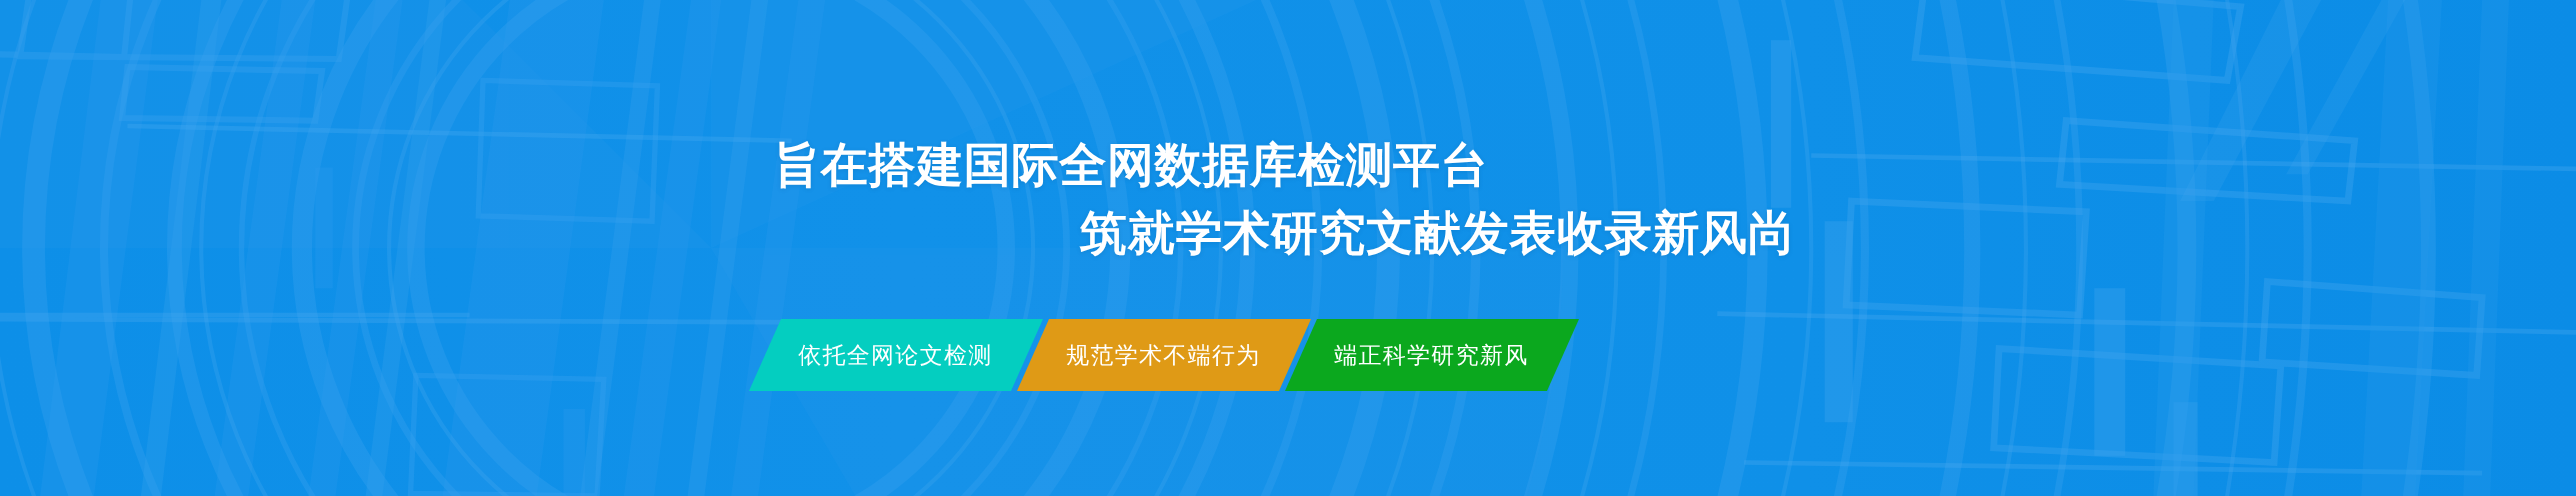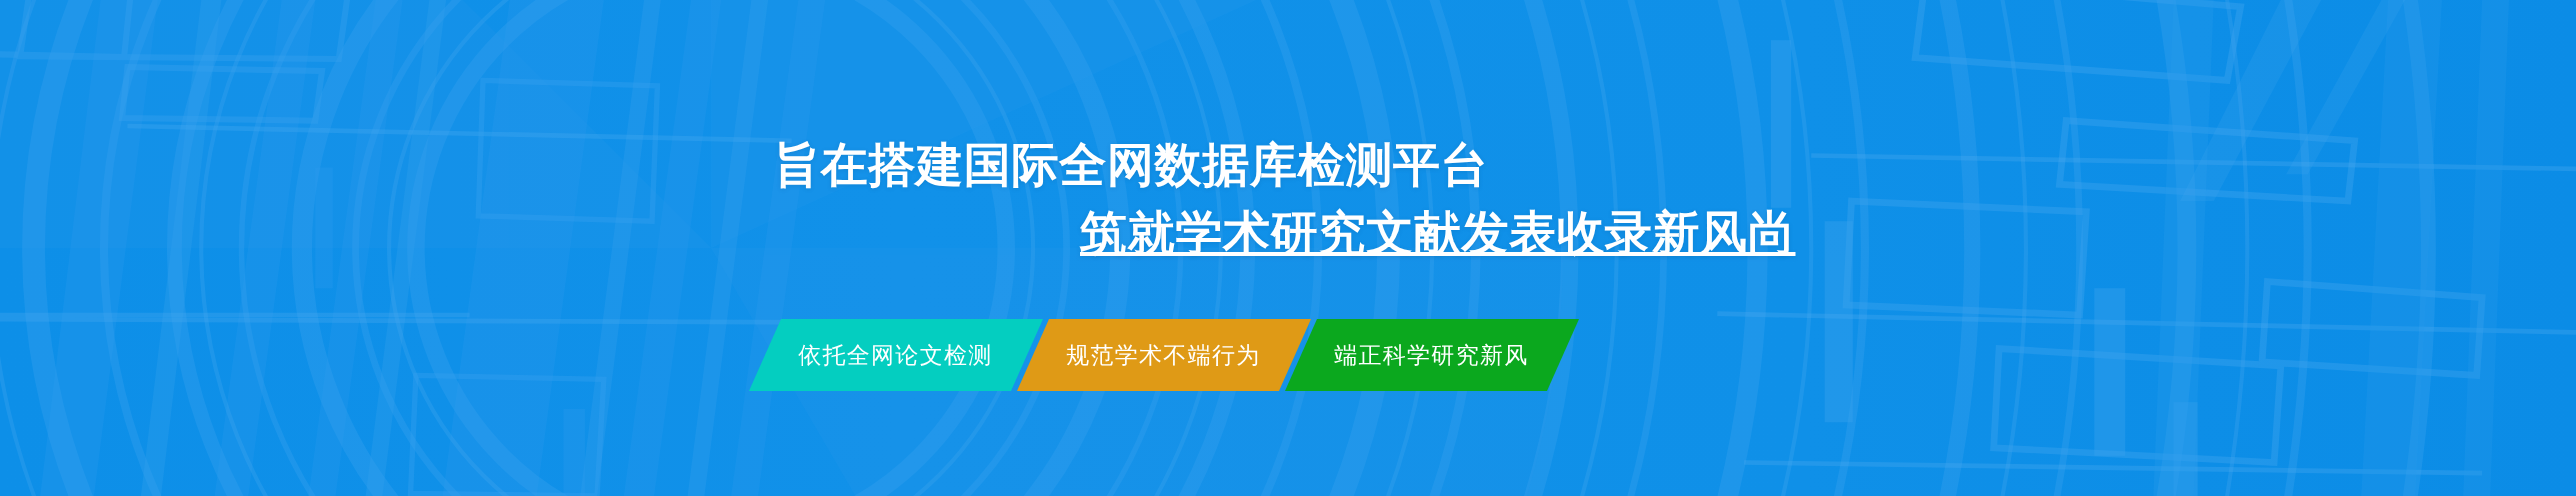--- a/index.html
+++ b/index.html
@@ -29,21 +29,21 @@
   .hl-line{
     color:#ffffff;
     font-size:47px;
     font-weight:bold;
     line-height:68px;
     letter-spacing:0.7px;
     white-space:nowrap;
     text-shadow:0 1.3px 4px rgba(4,70,130,.18);
   }
   .hl-line-1{margin-left:773px;}
-  .hl-line-2{margin-left:1080px;text-decoration:underline;}
+  .hl-line-2{margin-left:1080px;}
 
   
   .badges{
     position:absolute;
     left:765px;top:319px;
     height:72px;
     display:flex;
     align-items:stretch;
     z-index:6;
   }

